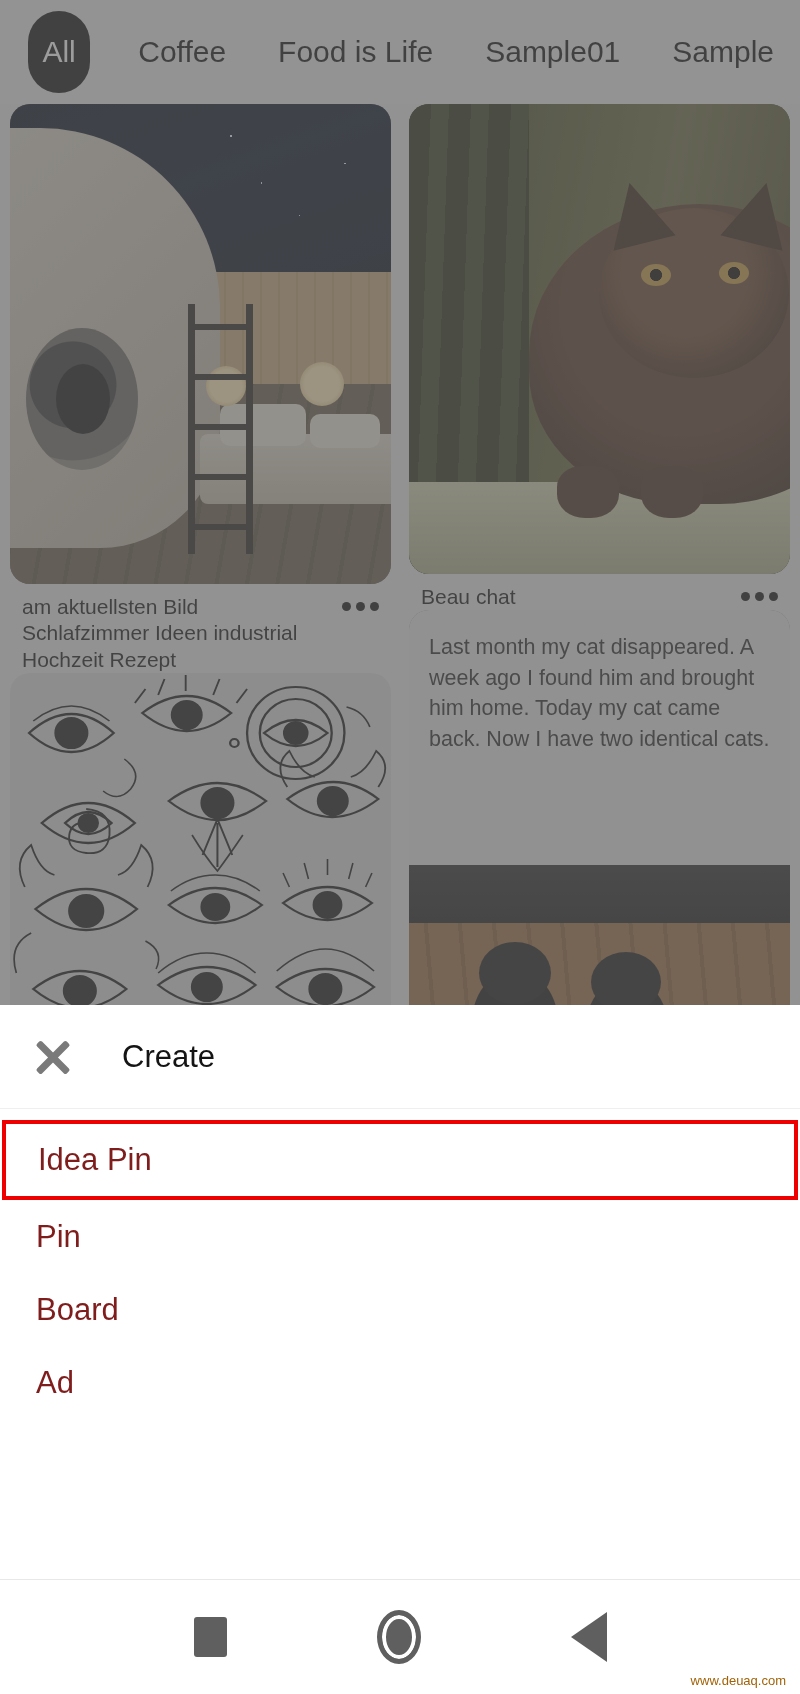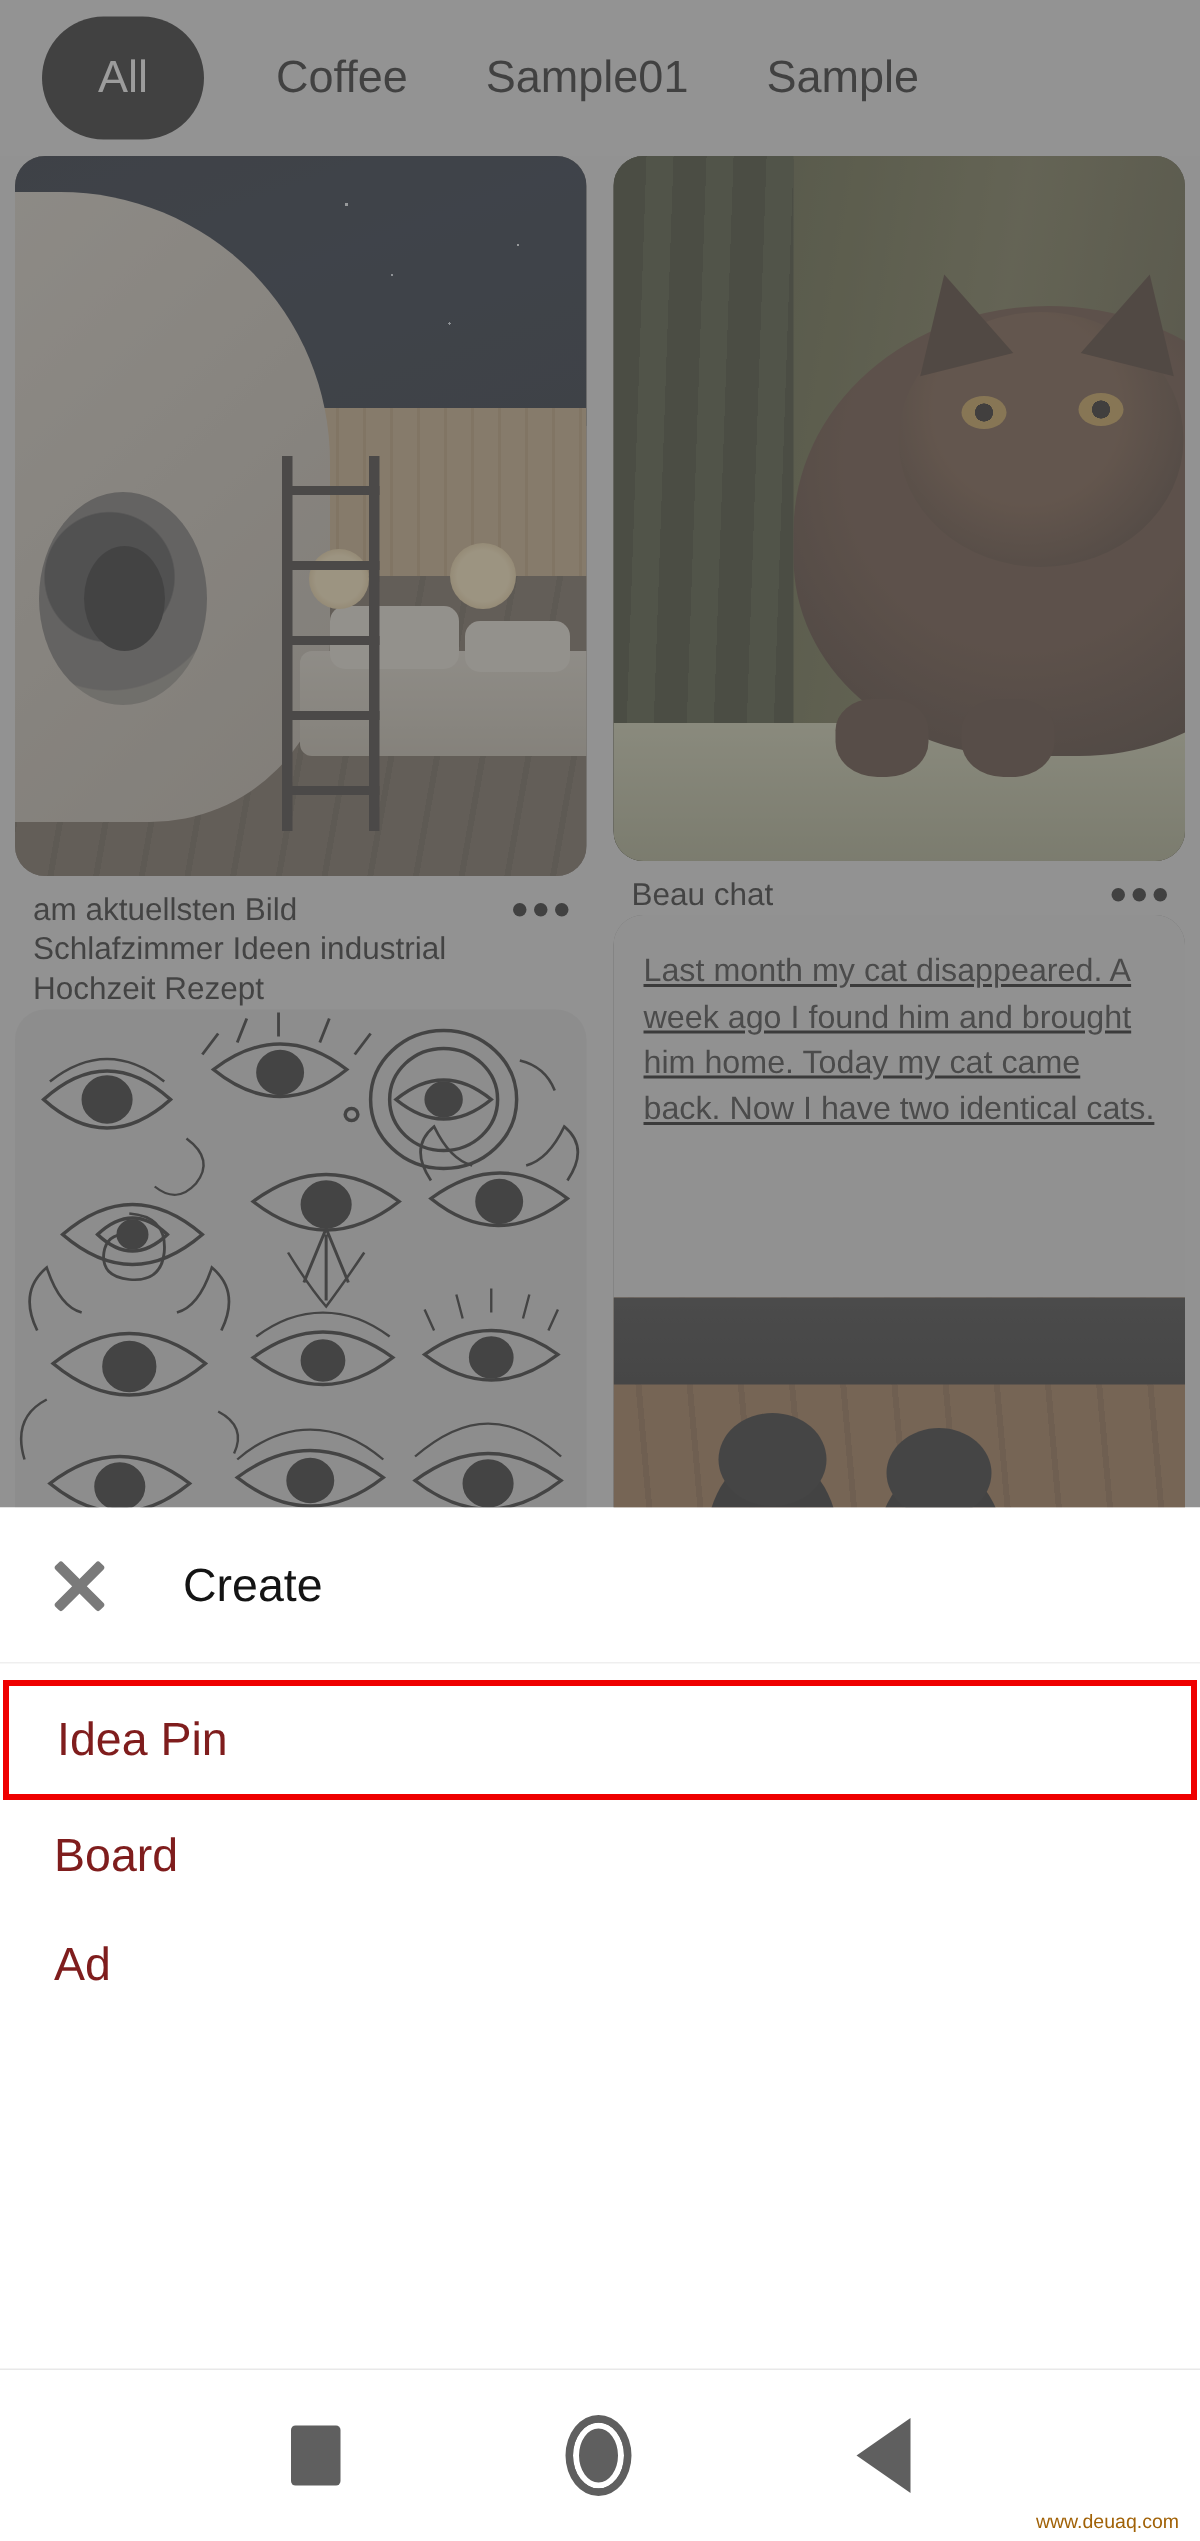--- a/index.html
+++ b/index.html
@@ -156,21 +156,20 @@
   }
 
   
   .art-eyes{ height:355px; background:#d8d8d8; position:relative; overflow:hidden; }
   .art-eyes svg{ position:absolute; inset:0; width:100%; height:100%; }
 
   
   .art-text{
     min-height:255px; background:#e3e3e3; padding:22px 20px 16px 20px;
     position:relative;
-    text-decoration:underline;
   }
   .screenshot-text{
     font-size:21.5px; line-height:1.42; color:#2a2a2a; font-weight:500;
     white-space:pre-line;
   }
   .art-cats2{
     height:235px; position:relative; overflow:hidden;
     background:repeating-linear-gradient(85deg,#9c6e45 0 30px,#8a5f3b 30px 34px);
   }
   .c2-cat{ position:absolute; bottom:10px; }
@@ -234,20 +233,23 @@
 <body>
 
 <div id="app-backdrop">
 
   <div class="chips-row">
     <div class="chip active">
       <span>All</span>
     </div>
     <div class="chip">
       <span>Coffee</span>
+    </div>
+    <div class="chip">
+      <span>Food is Life</span>
     </div>
     <div class="chip">
       <span>Sample01</span>
     </div>
     <div class="chip">
       <span>Sample</span>
     </div>
   </div>
 
   <div class="grid">
@@ -397,20 +399,23 @@
   <div class="sheet-header">
     <div class="close-x"></div>
     <div class="sheet-title">Create</div>
   </div>
 
   <div class="sheet-list">
     <div class="sheet-item highlighted">
       <span>Idea Pin</span>
     </div>
     <div class="sheet-item">
+      <span>Pin</span>
+    </div>
+    <div class="sheet-item">
       <span>Board</span>
     </div>
     <div class="sheet-item">
       <span>Ad</span>
     </div>
   </div>
 </div>
 
 <div id="android-nav">
   <div class="nav-square"></div>

